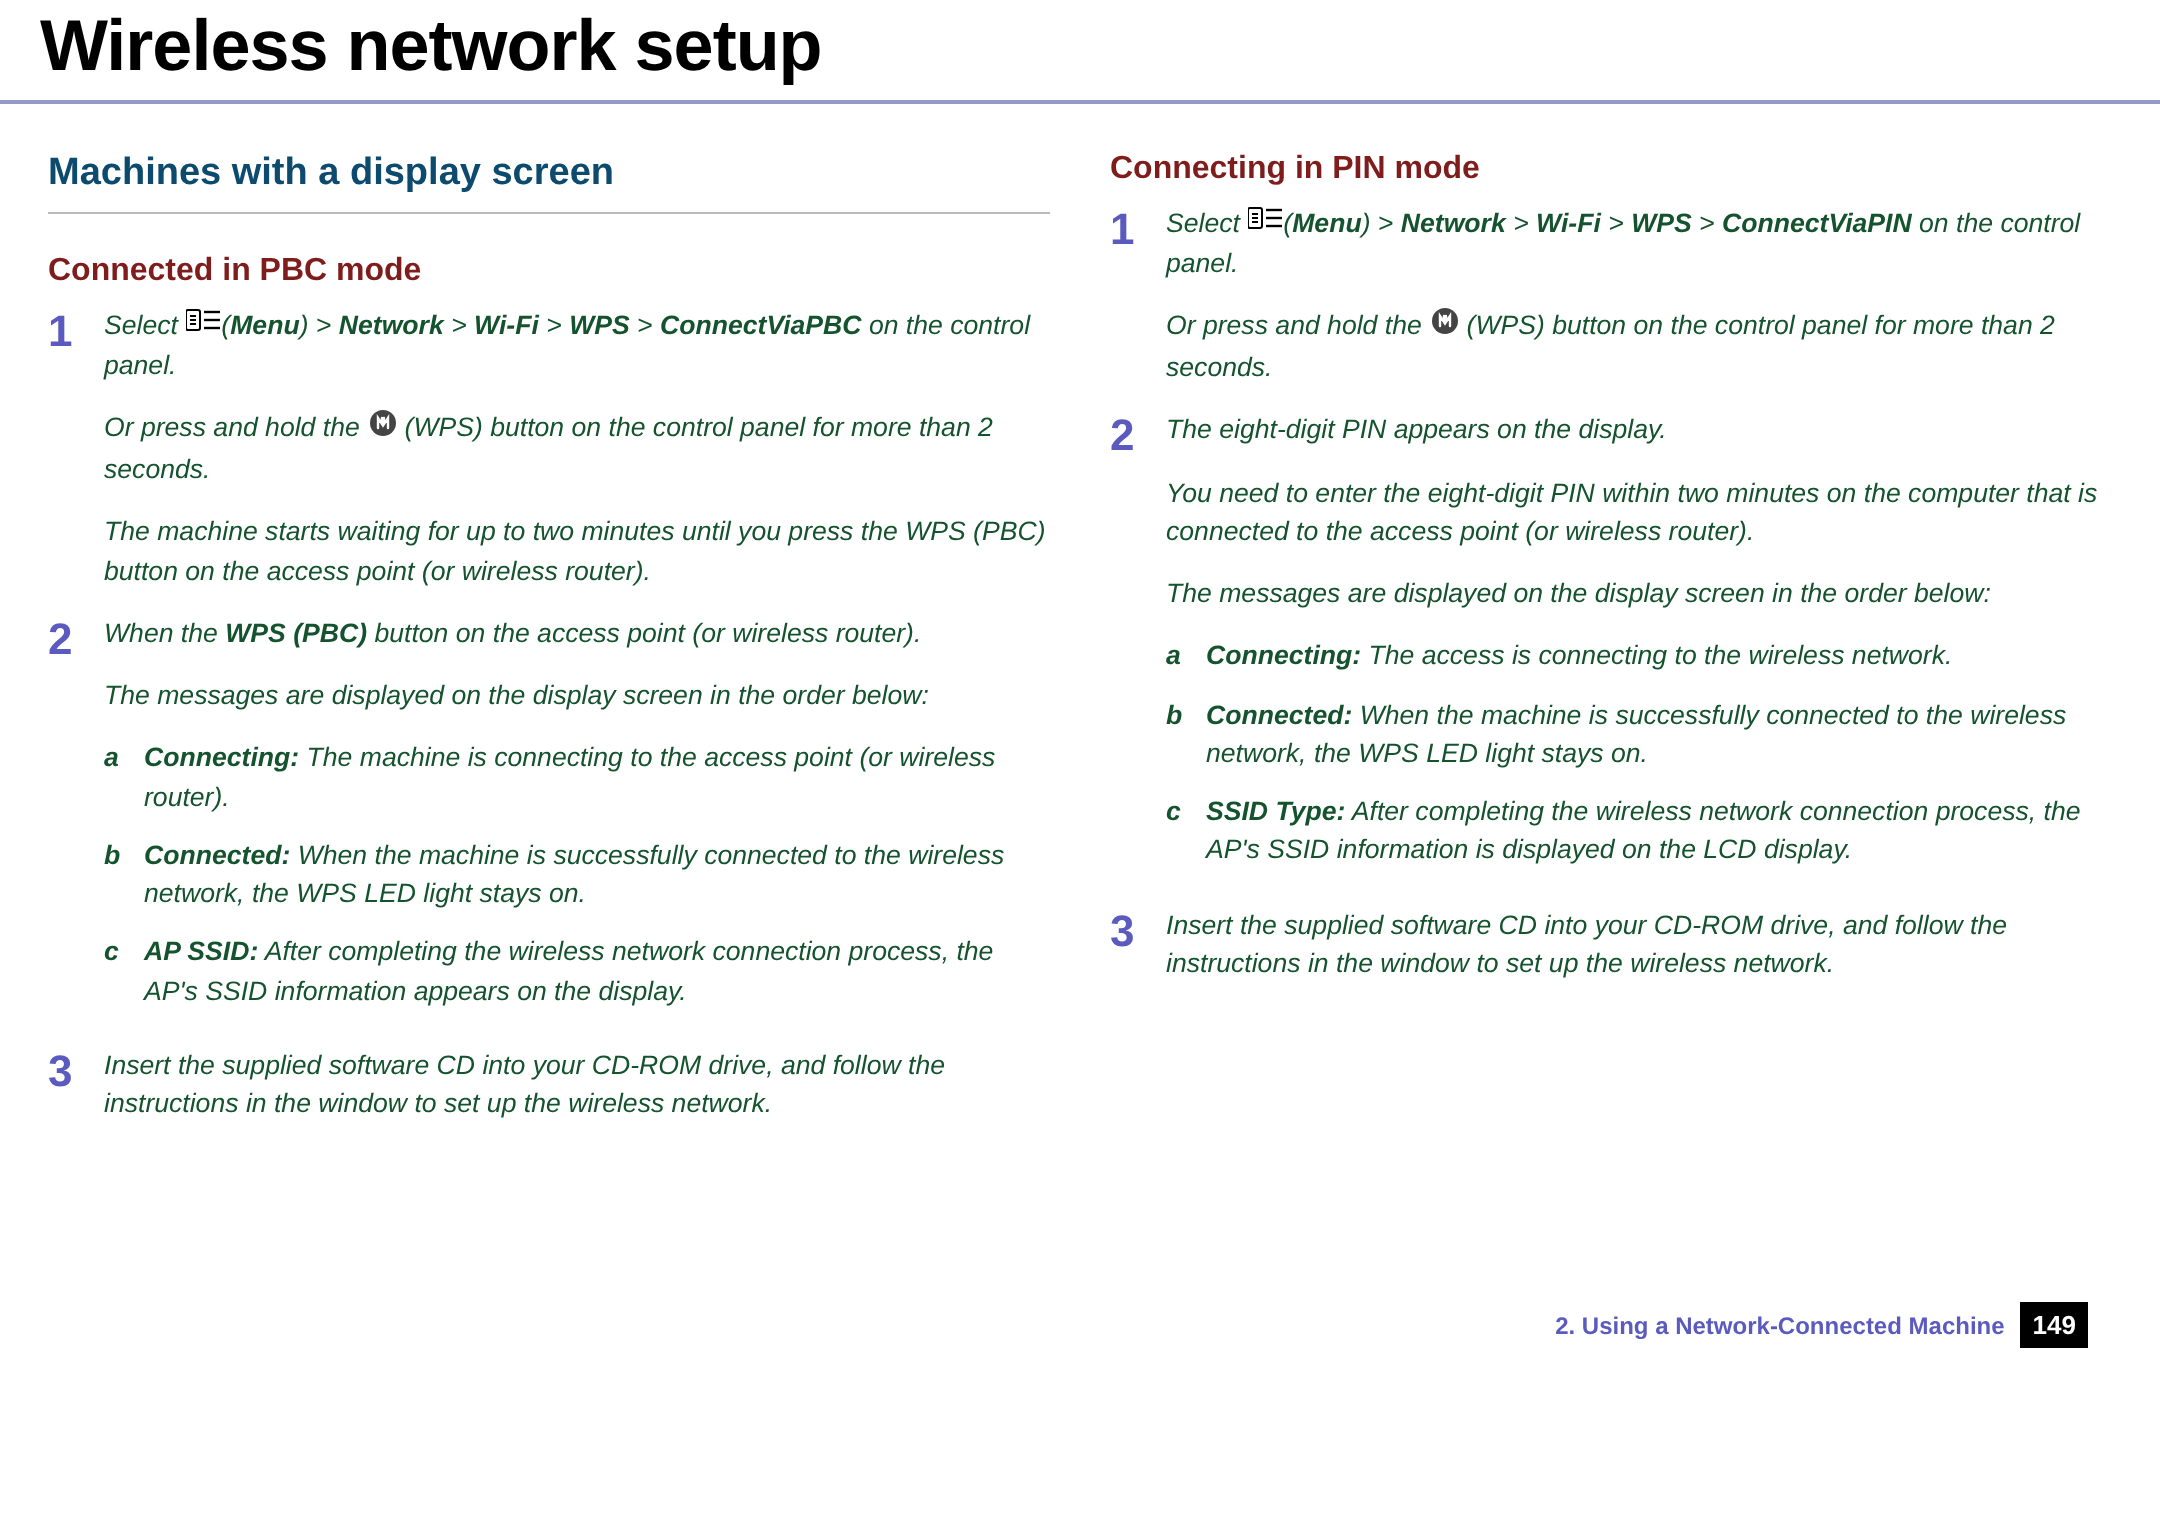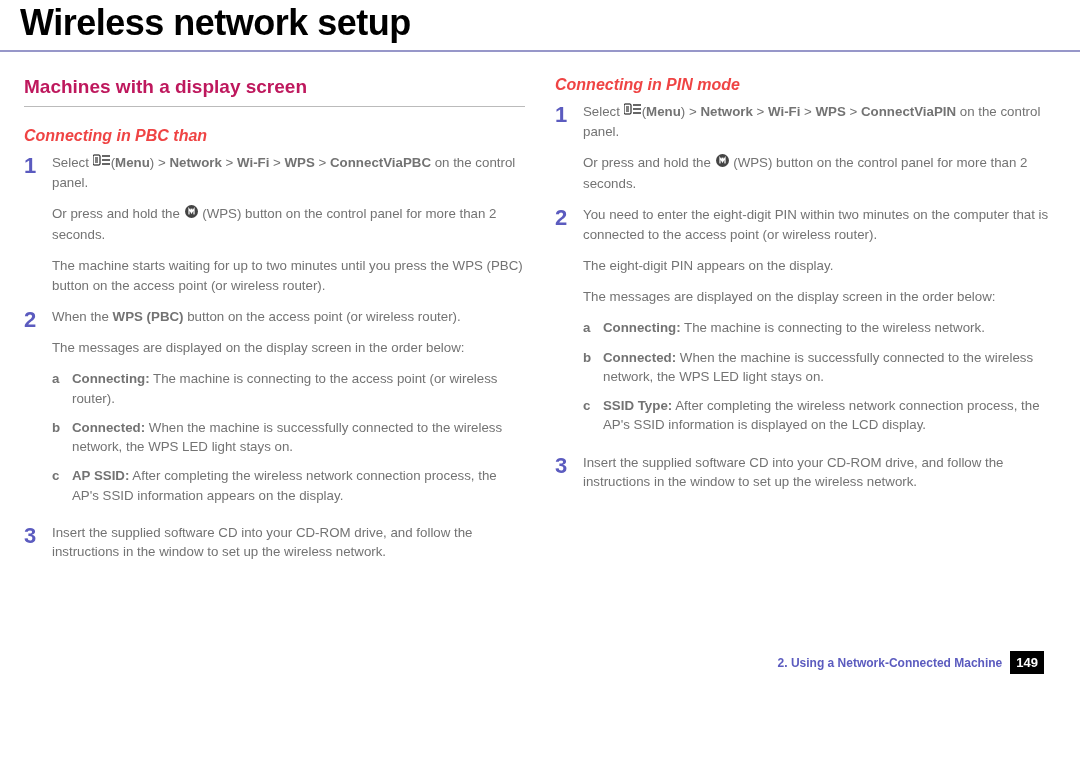--- a/index.html
+++ b/index.html
@@ -36,31 +36,30 @@
     gap: 30px;
     padding: 16px 24px 0 24px;
   }
   .col {
     flex: 1 1 0;
     min-width: 0;
   }
   h2.section {
     font-size: 19px;
     font-weight: 700;
-    color: #be185d;
+    color: #0c4a6e;
     margin: 0 0 6px 0;
     padding-bottom: 8px;
     border-bottom: 1px solid #bbb;
   }
   h3.sub {
     font-size: 16px;
     font-weight: 700;
-    color: #ef4444;
+    color: #7f1d1d;
     margin: 20px 0 8px 0;
-    font-style: italic;
   }
   .right h3.sub { margin-top: 0; }
   .step {
     display: flex;
     flex-direction: row;
     align-items: flex-start;
     margin: 8px 0 8px 0;
   }
   .stepnum {
     color: #5b5bbf;
@@ -68,21 +67,22 @@
     font-size: 22px;
     width: 28px;
     flex: 0 0 28px;
     line-height: 1;
     padding-top: 2px;
   }
   .stepbody {
     flex: 1 1 auto;
     font-size: 13.3px;
     line-height: 1.45;
-    color: #737373;
+    color: #14532d;
+    font-style: italic;
   }
   .stepbody p { margin: 0 0 12px 0; }
   .stepbody p:last-child { margin-bottom: 4px; }
   .bold { font-weight: 700; }
   .abc {
     display: flex;
     flex-direction: row;
     align-items: flex-start;
     margin: 0 0 10px 0;
   }
@@ -127,21 +127,21 @@
 
 <div class="page">
 
   <div class="title">Wireless network setup</div>
   <div class="title-underline"></div>
 
   <div class="columns">
 
     <div class="col left">
       <h2 class="section">Machines with a display screen</h2>
-      <h3 class="sub">Connecting in PBC than</h3>
+      <h3 class="sub">Connected in PBC mode</h3>
 
       <div class="step">
         <div class="stepnum">1</div>
         <div class="stepbody">
           <p>
             <span>Select </span><span class="icon-menu"><svg width="18" height="14" viewBox="0 0 18 14">
                   <rect x="0" y="2" width="7" height="10" rx="1" fill="none" stroke="#000" stroke-width="1"></rect>
                   <line x1="2" y1="5" x2="5" y2="5" stroke="#000"></line>
                   <line x1="2" y1="7" x2="5" y2="7" stroke="#000"></line>
                   <line x1="2" y1="9" x2="5" y2="9" stroke="#000"></line>
@@ -212,26 +212,26 @@
                   <circle cx="7.5" cy="7.5" r="6.5" fill="#444"></circle>
                   <path d="M5 10 L5 5 L7 8 L7 5 M10 10 L10 5 L8 8 L8 5" stroke="#fff" stroke-width="1.2" fill="none" stroke-linecap="round"></path>
                 </svg></span><span> (WPS) button on the control panel for more than 2 seconds.</span>
           </p>
         </div>
       </div>
 
       <div class="step">
         <div class="stepnum">2</div>
         <div class="stepbody">
+          <p>The eight-digit PIN appears on the display.</p>
           <p>You need to enter the eight-digit PIN within two minutes on the computer that is connected to the access point (or wireless router).</p>
-          <p>The eight-digit PIN appears on the display.</p>
           <p>The messages are displayed on the display screen in the order below:</p>
           <div class="abc">
             <div class="letter">a</div>
-            <div class="txt"><span class="bold">Connecting:</span><span> The machine is connecting to the wireless network.</span></div>
+            <div class="txt"><span class="bold">Connecting:</span><span> The access is connecting to the wireless network.</span></div>
           </div>
           <div class="abc">
             <div class="letter">b</div>
             <div class="txt"><span class="bold">Connected:</span><span> When the machine is successfully connected to the wireless network, the WPS LED light stays on.</span></div>
           </div>
           <div class="abc">
             <div class="letter">c</div>
             <div class="txt"><span class="bold">SSID Type:</span><span> After completing the wireless network connection process, the AP's SSID information is displayed on the LCD display.</span></div>
           </div>
         </div>

